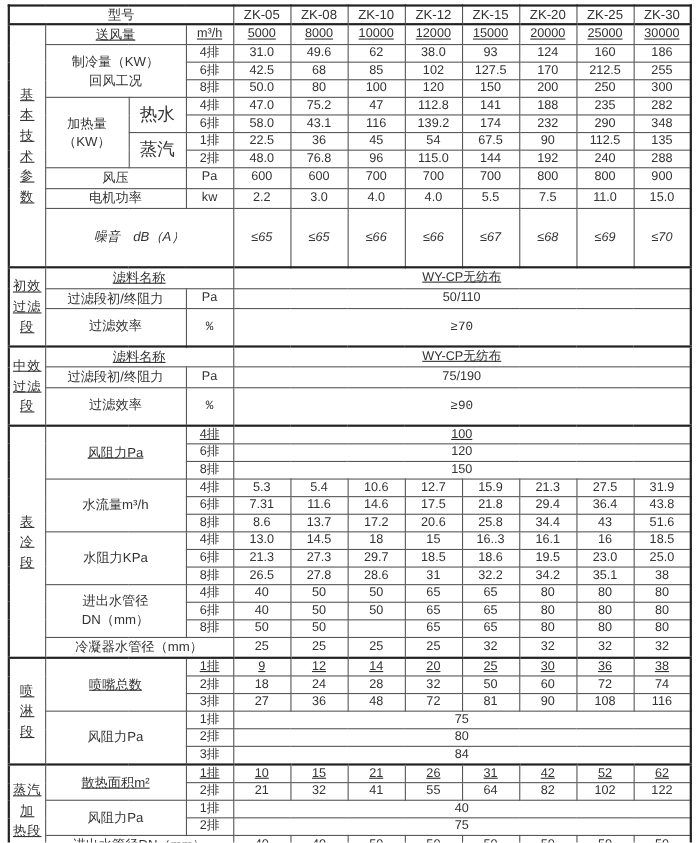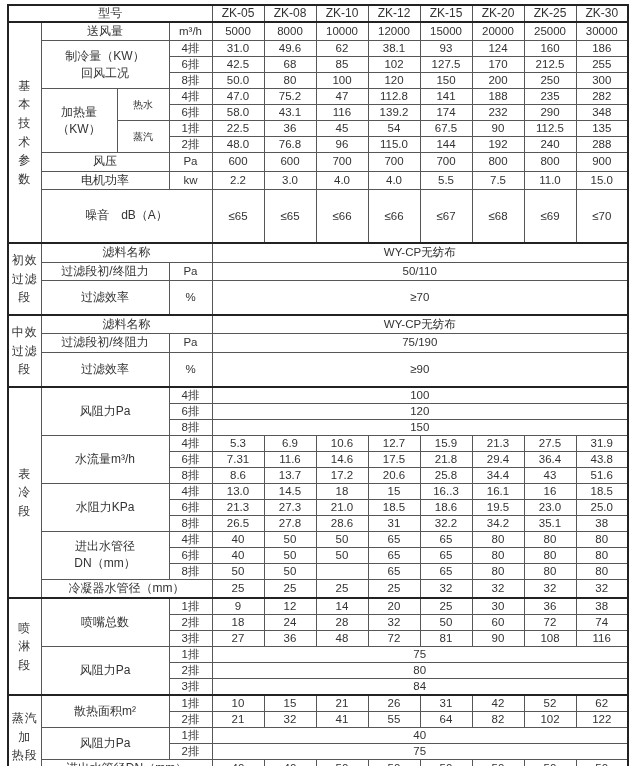--- a/index.html
+++ b/index.html
@@ -6,26 +6,26 @@
   body { width:635px; height:766px; font-family:"Liberation Sans","DejaVu Sans",sans-serif; }
   .page { padding:4px 7px 0 7px; }
   table.spec { border-collapse:collapse; table-layout:fixed; width:621px; border:2px solid #222; }
   td {
     border:1px solid #575757;
     text-align:center; vertical-align:middle;
     color:#333; font-size:11.5px; line-height:1.15;
     padding:0 1px; height:15px; overflow:hidden;
     white-space:pre-line;
   }
-  tr.tall td { height:52px; }
-  tr.mid  td { height:33px; }
-  tr.thick td { border-top:2px solid #222; }
+  tr.tall td { height:52px;font-style:italic; }
+  tr.mid  td { height:33px;font-family:Liberation Mono, monospace; }
+  tr.thick td { border-top:2px solid #222;text-decoration:underline; }
   td.sec { font-size:12px; line-height:1.55; letter-spacing:1px; }
   td.lab { font-size:12px; line-height:1.45; }
-  td.sub { font-size:10px; }
+  td.sub { font-size:16px;font-family:Liberation Mono, monospace; }
   td.unit { font-size:11.5px; }
   td.hdr { font-size:12px;margin-left:24px; }
 </style>
 </head>
 <body>
 
 <div class="page">
   <table class="spec">
     <colgroup>
       <col style="width:33px">
@@ -71,21 +71,21 @@
           <td class="val">25000</td>
           <td class="val">30000</td>
         </tr>
         <tr>
           <td class="lab" colspan="2" rowspan="3">制冷量（KW）
 回风工况</td>
           <td class="unit">4排</td>
           <td class="val">31.0</td>
           <td class="val">49.6</td>
           <td class="val">62</td>
-          <td class="val">38.1</td>
+          <td class="val">38.0</td>
           <td class="val">93</td>
           <td class="val">124</td>
           <td class="val">160</td>
           <td class="val">186</td>
         </tr>
         <tr>
           <td class="unit">6排</td>
           <td class="val">42.5</td>
           <td class="val">68</td>
           <td class="val">85</td>
@@ -236,21 +236,21 @@
           <td class="val" colspan="8">120</td>
         </tr>
         <tr>
           <td class="unit">8排</td>
           <td class="val" colspan="8">150</td>
         </tr>
         <tr>
           <td class="lab" colspan="2" rowspan="3">水流量m³/h</td>
           <td class="unit">4排</td>
           <td class="val">5.3</td>
-          <td class="val">6.9</td>
+          <td class="val">5.4</td>
           <td class="val">10.6</td>
           <td class="val">12.7</td>
           <td class="val">15.9</td>
           <td class="val">21.3</td>
           <td class="val">27.5</td>
           <td class="val">31.9</td>
         </tr>
         <tr>
           <td class="unit">6排</td>
           <td class="val">7.31</td>
@@ -282,21 +282,21 @@
           <td class="val">15</td>
           <td class="val">16..3</td>
           <td class="val">16.1</td>
           <td class="val">16</td>
           <td class="val">18.5</td>
         </tr>
         <tr>
           <td class="unit">6排</td>
           <td class="val">21.3</td>
           <td class="val">27.3</td>
-          <td class="val">21.0</td>
+          <td class="val">29.7</td>
           <td class="val">18.5</td>
           <td class="val">18.6</td>
           <td class="val">19.5</td>
           <td class="val">23.0</td>
           <td class="val">25.0</td>
         </tr>
         <tr>
           <td class="unit">8排</td>
           <td class="val">26.5</td>
           <td class="val">27.8</td>

